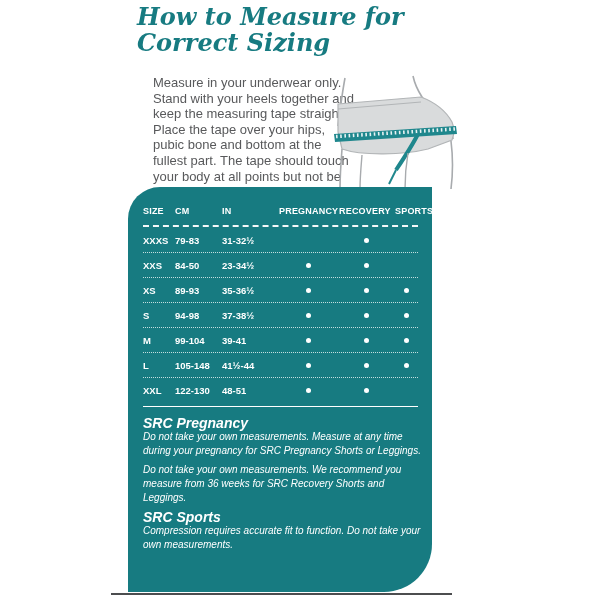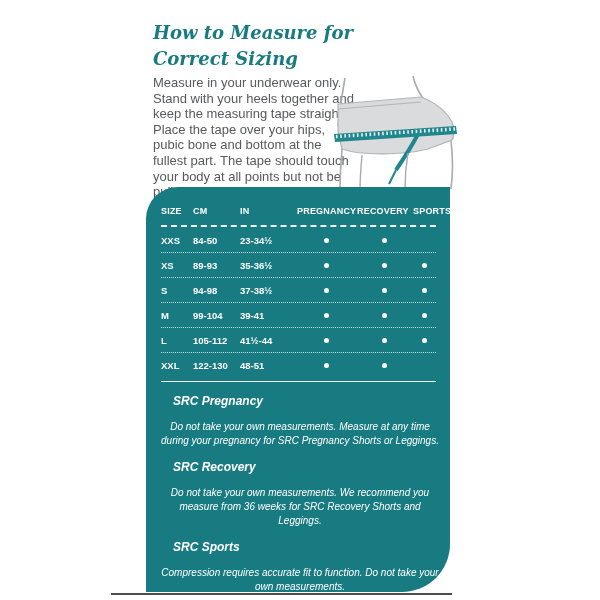--- a/index.html
+++ b/index.html
@@ -3,49 +3,49 @@
 <meta charset="utf-8">
 <style>
   html,body{margin:0;padding:0;}
   body{
     width:600px;height:600px;position:relative;background:#ffffff;
     font-family:"Liberation Sans",sans-serif;overflow:hidden;
   }
   .page-title{
     position:absolute;left:137px;top:4px;width:320px;
     font-family:"DejaVu Serif",serif;font-style:italic;font-weight:bold;
-    font-size:18px;line-height:26px;color:#177b81;margin:16px;
+    font-size:24px;line-height:26px;color:#177b81;margin:0;
   }
   .intro{
     position:absolute;left:137px;top:59px;width:204px;
     font-size:13px;line-height:15.6px;color:#58595b;margin:16px;
   }
   .figure{position:absolute;left:300px;top:72px;width:170px;height:118px;}
   .panel{
-    position:absolute;left:146px;top:187px;width:304px;height:405px;
+    position:absolute;left:128px;top:187px;width:304px;height:405px;
     background:#177b81;border-radius:32px 0 48px 0;
     box-sizing:border-box;padding:13px 14px 13px 15px;color:#ffffff;
   }
   .grid6{display:grid;grid-template-columns:30px 45px 55px 58px 54px 1fr;column-gap:2px;align-items:center;}
   .t-header{height:18px;margin-top:2px;}
   .th{font-size:9px;font-weight:bold;letter-spacing:.2px;color:#fff;white-space:nowrap;}
   .header-sep{height:0;border-bottom:2px dashed rgba(255,255,255,.95);margin:5px 0 1px 0;}
   .t-row{height:24px;border-bottom:1px dotted rgba(255,255,255,.75);}
   .t-row:last-child{border-bottom:none;}
   .td{font-size:9.5px;font-weight:bold;white-space:nowrap;color:#fff;}
   .dotcell{text-align:center;}
   .dot{display:inline-block;width:5px;height:5px;border-radius:50%;background:#ffffff;vertical-align:middle;}
   .solid-sep{border-bottom:1.5px solid #ffffff;margin-top:4px;}
   .footnotes{margin-top:9px;}
   .footnote{margin-bottom:5px;}
   .footnote h3{
-    margin:12px;font-size:12px;line-height:14px;font-weight:bold;font-style:italic;color:#fff;
+    margin:0;font-size:14px;line-height:14px;font-weight:bold;font-style:italic;color:#fff;
   }
   .footnote p{
-    margin:0;font-size:10px;line-height:14px;font-style:italic;font-weight:500;color:#fff;width:278px;text-align:center;
+    margin:0;font-size:10px;line-height:14px;font-style:italic;font-weight:500;color:#fff;width:278px;
   }
   .bottom-rule{position:absolute;left:111px;top:593px;width:341px;height:2px;background:#4c4d4f;}
 </style>
 </head>
 <body>
 
 <h1 class="page-title"><span>How to Measure for</span><br><span>Correct Sizing</span></h1>
 
 <p class="intro">Measure in your underwear only. Stand with your heels together and keep the measuring tape straight. Place the tape over your hips, pubic bone and bottom at the fullest part. The tape should touch your body at all points but not be pulled tight.</p>
 
@@ -73,20 +73,28 @@
       <div class="th">SIZE</div>
       <div class="th">CM</div>
       <div class="th">IN</div>
       <div class="th">PREGNANCY</div>
       <div class="th">RECOVERY</div>
       <div class="th">SPORTS</div>
     </div>
   <div class="header-sep"></div>
   <div id="tbody">
       <div class="grid6 t-row">
+        <div class="td">XXXS</div>
+        <div class="td">79-83</div>
+        <div class="td">31-32½</div>
+        <div class="td dotcell"></div>
+        <div class="td dotcell"><span class="dot"></span></div>
+        <div class="td dotcell"></div>
+      </div>
+      <div class="grid6 t-row">
         <div class="td">XXS</div>
         <div class="td">84-50</div>
         <div class="td">23-34½</div>
         <div class="td dotcell"><span class="dot"></span></div>
         <div class="td dotcell"><span class="dot"></span></div>
         <div class="td dotcell"></div>
       </div>
       <div class="grid6 t-row">
         <div class="td">XS</div>
         <div class="td">89-93</div>
@@ -106,21 +114,21 @@
       <div class="grid6 t-row">
         <div class="td">M</div>
         <div class="td">99-104</div>
         <div class="td">39-41</div>
         <div class="td dotcell"><span class="dot"></span></div>
         <div class="td dotcell"><span class="dot"></span></div>
         <div class="td dotcell"><span class="dot"></span></div>
       </div>
       <div class="grid6 t-row">
         <div class="td">L</div>
-        <div class="td">105-112</div>
+        <div class="td">105-148</div>
         <div class="td">41½-44</div>
         <div class="td dotcell"><span class="dot"></span></div>
         <div class="td dotcell"><span class="dot"></span></div>
         <div class="td dotcell"><span class="dot"></span></div>
       </div>
       <div class="grid6 t-row">
         <div class="td">XXL</div>
         <div class="td">122-130</div>
         <div class="td">48-51</div>
         <div class="td dotcell"><span class="dot"></span></div>
@@ -128,21 +136,20 @@
         <div class="td dotcell"></div>
       </div>
     </div>
   <div class="solid-sep"></div>
   <div class="footnotes" id="footnotes">
       <div class="footnote">
         <h3>SRC Pregnancy</h3>
         <p>Do not take your own measurements. Measure at any time during your pregnancy for SRC Pregnancy Shorts or Leggings.</p>
       </div>
       <div class="footnote">
-        <h3>SRC Recovery</h3>
         <p>Do not take your own measurements. We recommend you measure from 36 weeks for SRC Recovery Shorts and Leggings.</p>
       </div>
       <div class="footnote">
         <h3>SRC Sports</h3>
         <p>Compression requires accurate fit to function. Do not take your own measurements.</p>
       </div>
     </div>
 </div>
 
 <div class="bottom-rule"></div>

